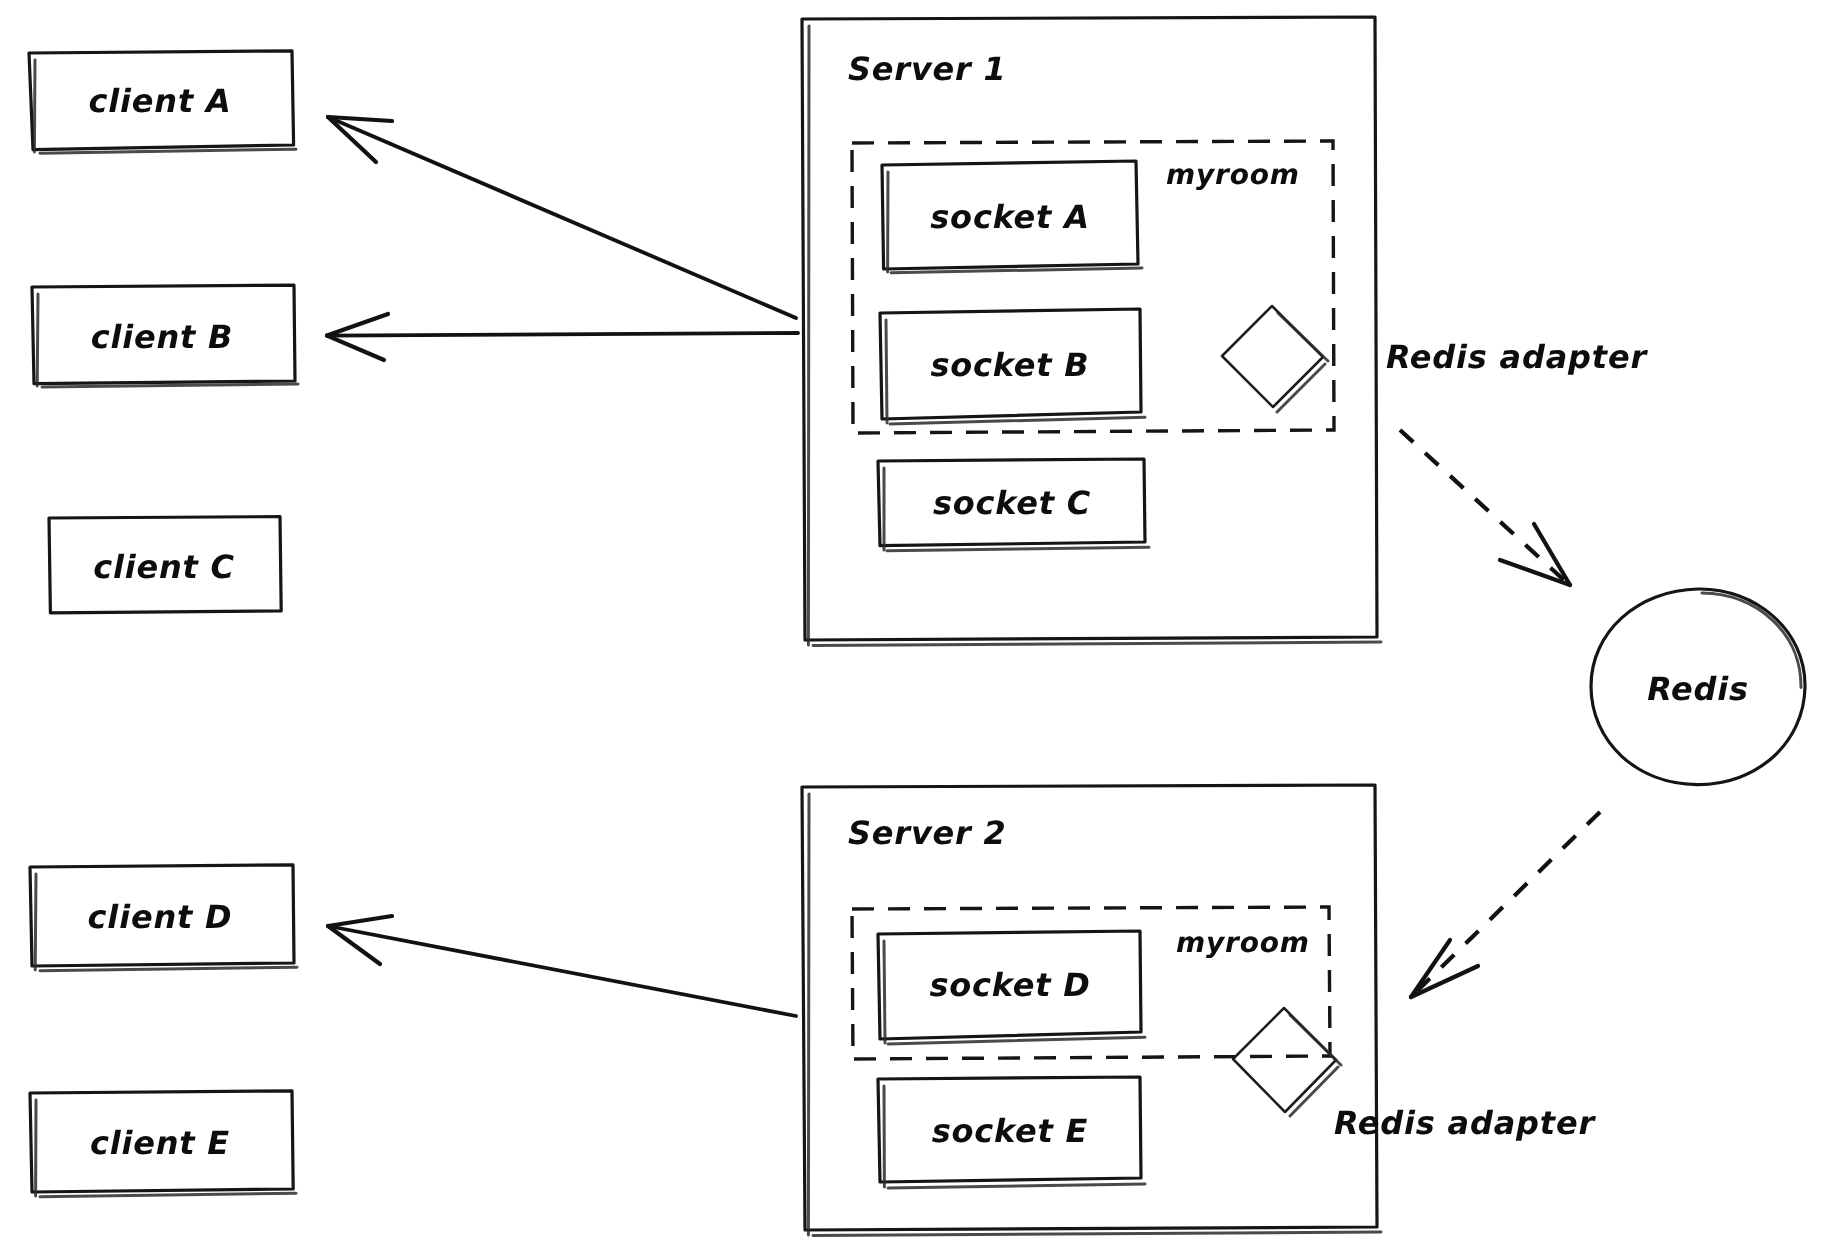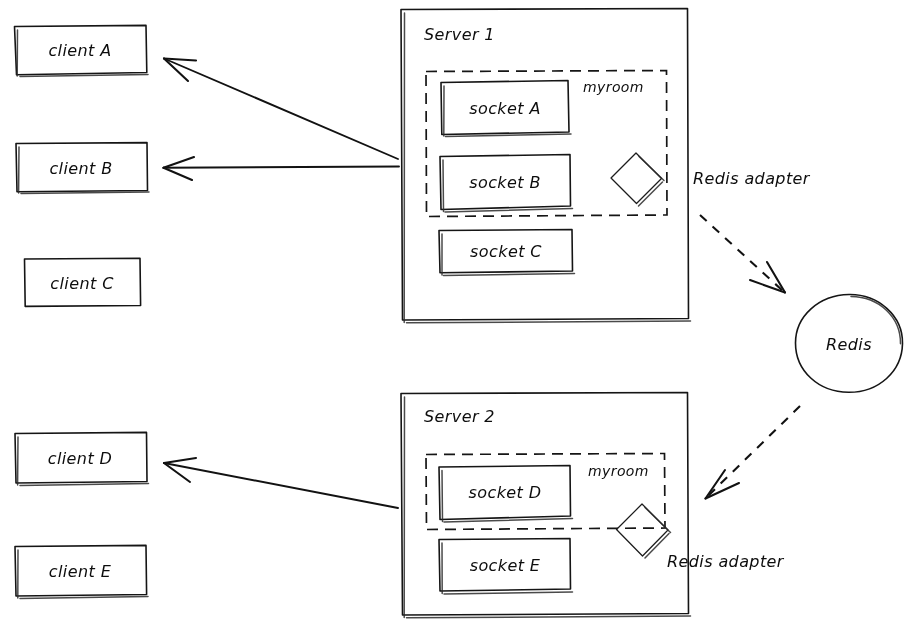--- a/index.html
+++ b/index.html
@@ -6,20 +6,21 @@
     margin: 0;
     padding: 0;
     background: #ffffff;
   }
   #canvas-wrap {
     position: relative;
     width: 913px;
     height: 629px;
     background: #ffffff;
     overflow: hidden;
+    font-weight: bold;
   }
   svg#diagram {
     display: block;
     width: 913px;
     height: 629px;
   }
   .hand-text {
     font-family: "DejaVu Sans", sans-serif;
     font-size: 16px;
     fill: #0d0d0d;

